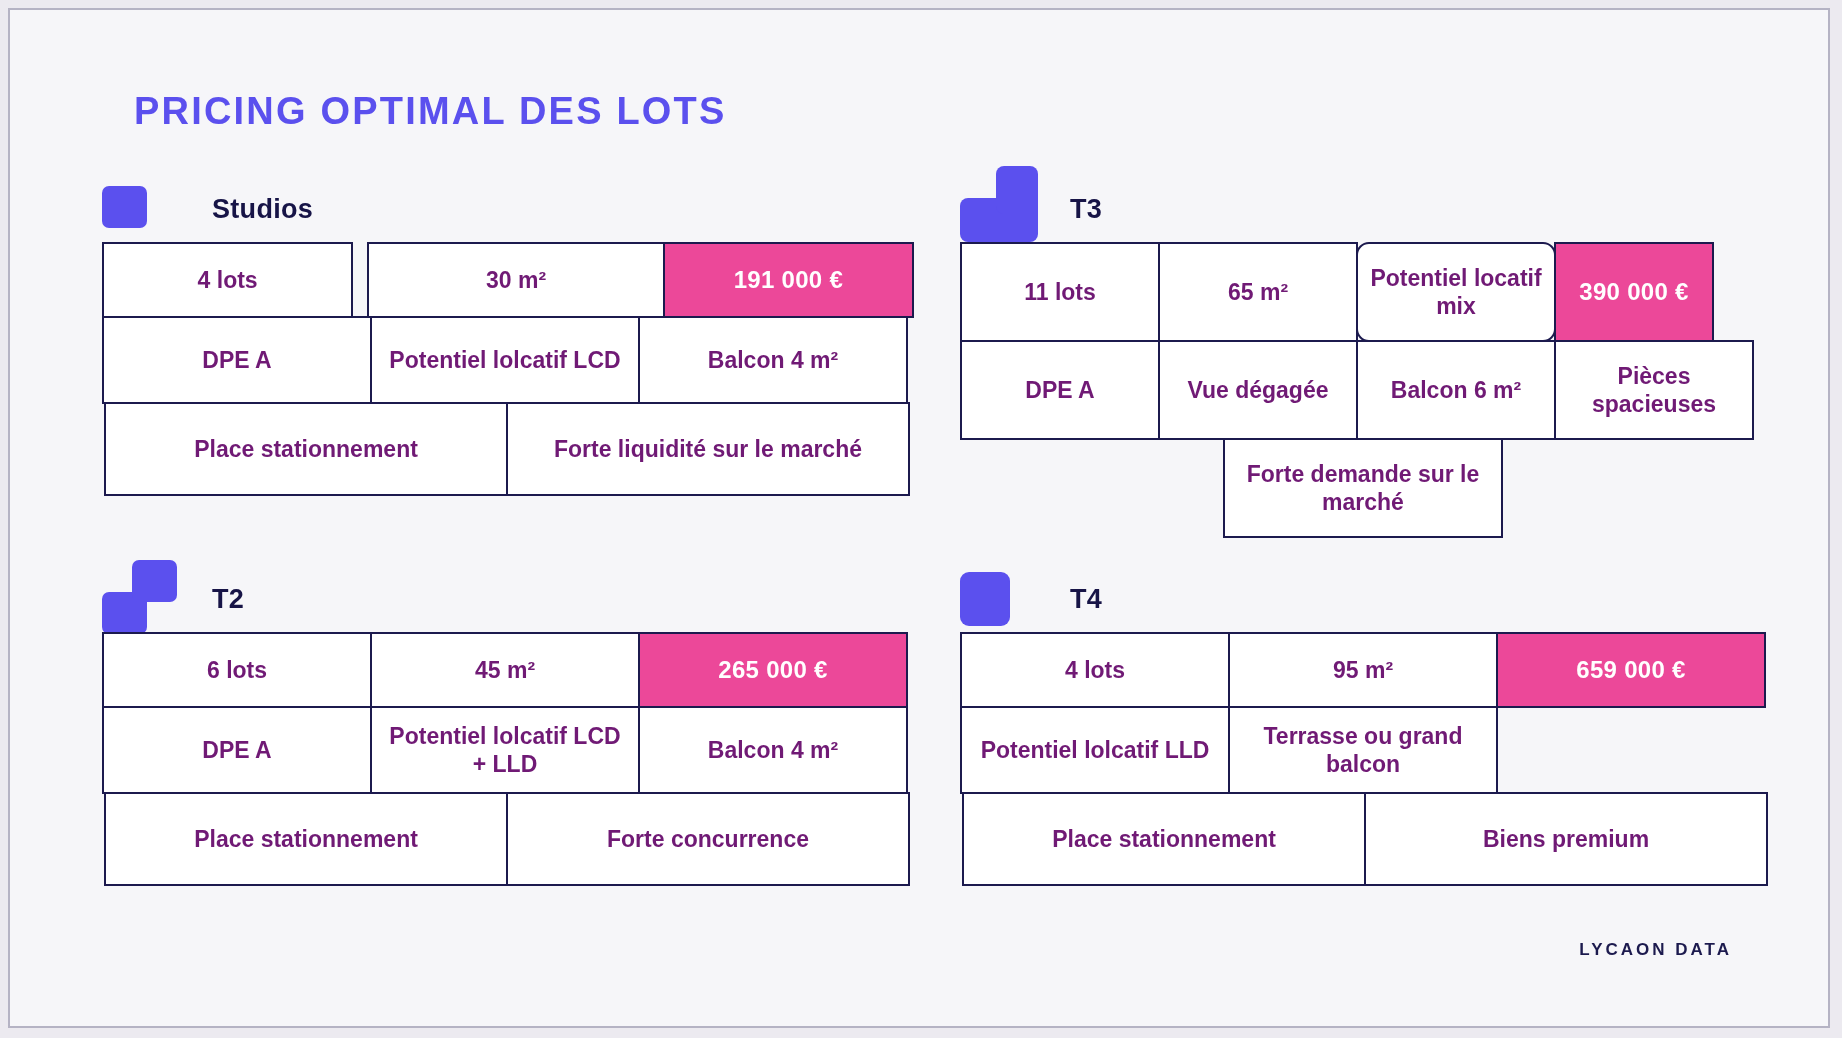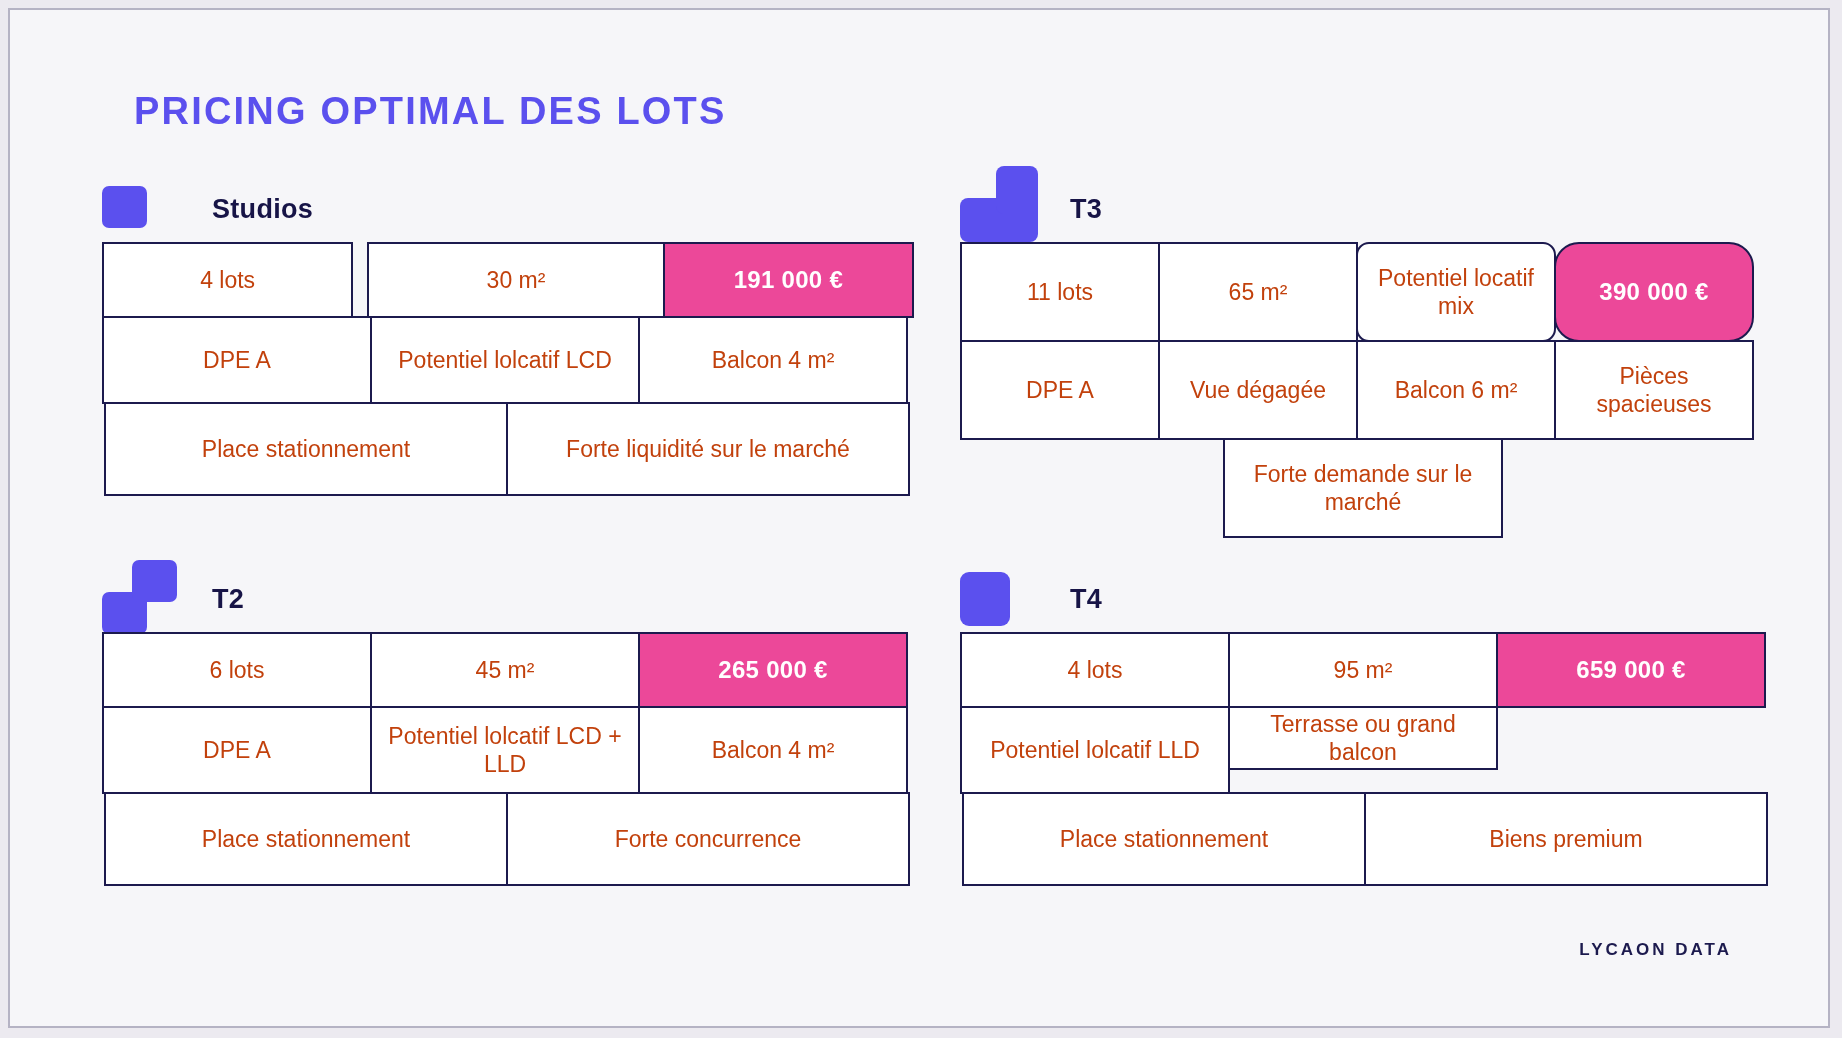--- a/index.html
+++ b/index.html
@@ -81,26 +81,27 @@
   .tbl { position: relative; }
   .row { display: flex; }
   .cell {
     border: 2px solid #1c1a4e;
     box-sizing: border-box;
     background: #ffffff;
     display: flex;
     align-items: center;
     justify-content: center;
     text-align: center;
-    color: #c2410c;
+    color: #701a75;
     font-size: 23px;
     line-height: 1.22;
     padding: 4px 8px;
     margin-right: -2px;
     margin-bottom: -2px;
+    font-weight: bold;
   }
   .cell.price {
     background: #ec4899;
     color: #ffffff;
     font-weight: bold;
     font-size: 24px;
     letter-spacing: 0.3px;
   }
   .cell.blank { border: none; background: transparent; }
 
@@ -152,21 +153,21 @@
         <div class="sq s1"></div>
         <div class="sq s2"></div>
       </div>
       <div class="group-label">T3</div>
     </div>
     <div class="tbl">
       <div class="row">
         <div class="cell" style="width:200px;height:100px;">11 lots</div>
         <div class="cell" style="width:200px;height:100px;">65 m²</div>
         <div class="cell" style="width:200px;height:100px;border-radius:13px;">Potentiel locatif mix</div>
-        <div class="cell price" style="width:200px;height:100px;border-radius:25px;">390 000 €</div>
+        <div class="cell price" style="width:160px;height:100px;">390 000 €</div>
       </div>
       <div class="row">
         <div class="cell" style="width:200px;height:100px;">DPE A</div>
         <div class="cell" style="width:200px;height:100px;">Vue dégagée</div>
         <div class="cell" style="width:200px;height:100px;">Balcon 6 m²</div>
         <div class="cell" style="width:200px;height:100px;">Pièces spacieuses</div>
       </div>
       <div class="row">
         <div class="cell blank" style="width:265px;height:100px;"></div>
         <div class="cell" style="width:280px;height:100px;">Forte demande sur le marché</div>
@@ -208,21 +209,21 @@
       <div class="group-label">T4</div>
     </div>
     <div class="tbl">
       <div class="row">
         <div class="cell" style="width:270px;height:76px;">4 lots</div>
         <div class="cell" style="width:270px;height:76px;">95 m²</div>
         <div class="cell price" style="width:270px;height:76px;">659 000 €</div>
       </div>
       <div class="row">
         <div class="cell" style="width:270px;height:88px;">Potentiel lolcatif LLD</div>
-        <div class="cell" style="width:270px;height:64px;">Terrasse ou grand balcon</div>
+        <div class="cell" style="width:270px;height:88px;">Terrasse ou grand balcon</div>
       </div>
       <div class="row" style="margin-left:2px;">
         <div class="cell" style="width:404px;height:94px;">Place stationnement</div>
         <div class="cell" style="width:404px;height:94px;">Biens premium</div>
       </div>
     </div>
   </div>
 
   <div class="footer">LYCAON DATA</div>
 

